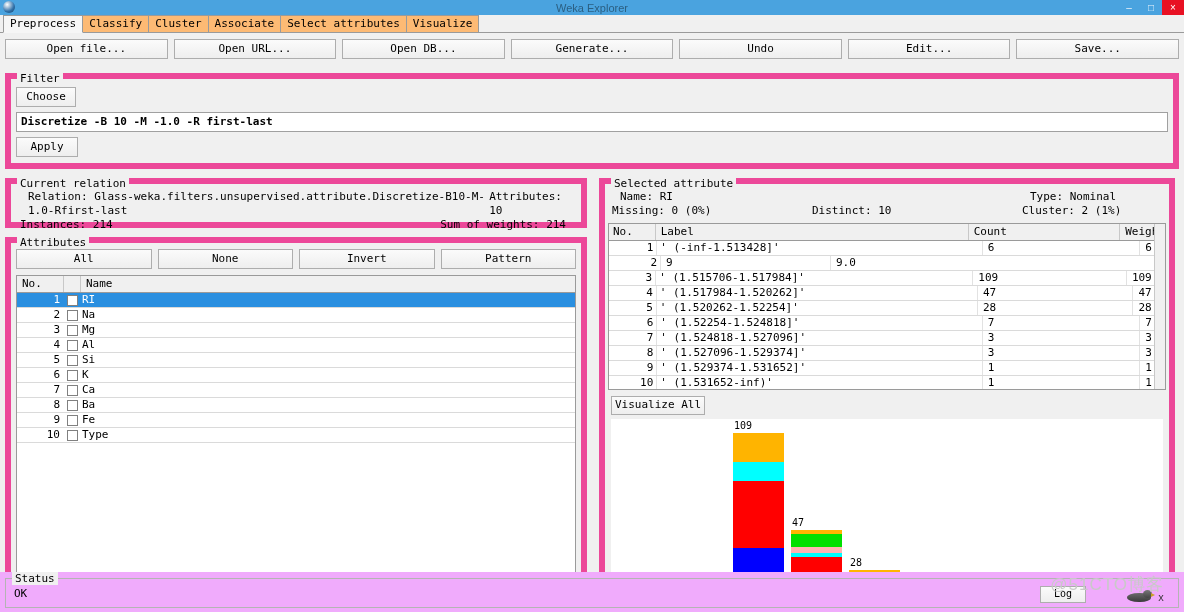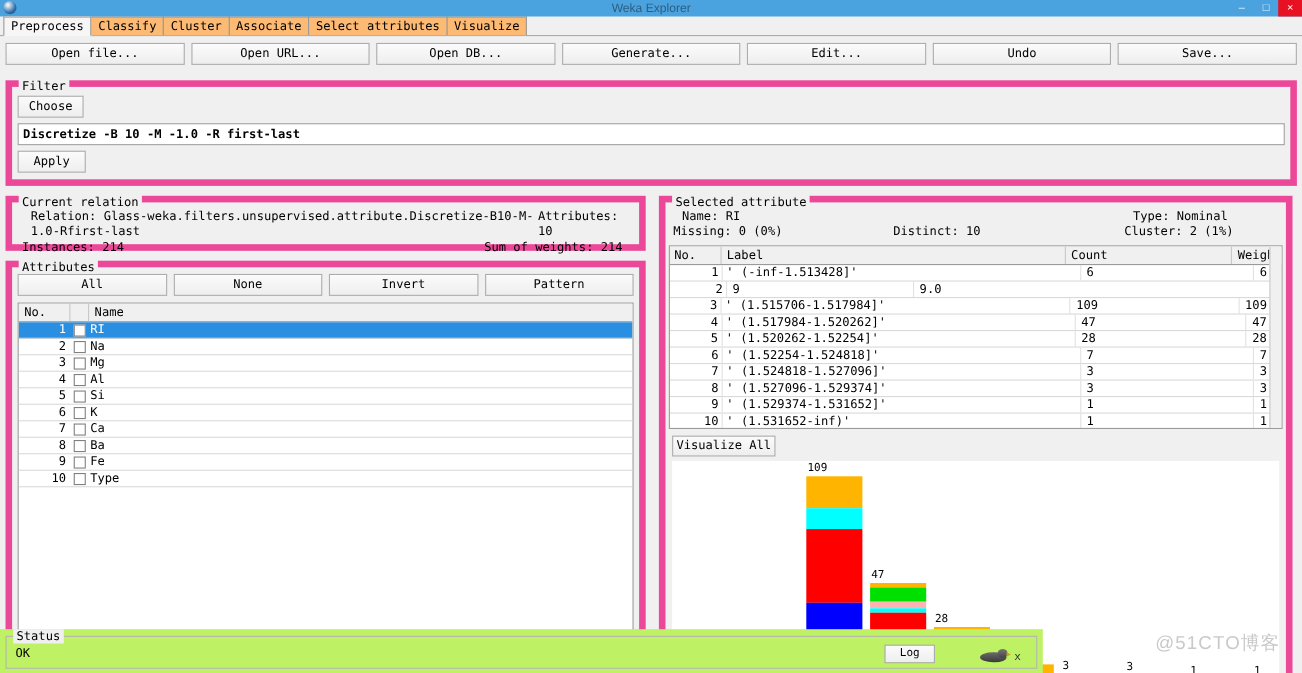--- a/index.html
+++ b/index.html
@@ -101,21 +101,21 @@
   .vizall{width:92px;height:17px;line-height:16px;text-align:center;font-size:11px;
     background:linear-gradient(#fbfbfb,#eeeeee);border:1px solid #adadad;}
   
   .histo{margin:4px 3px 0 3px;height:212px;background:#fff;position:relative;}
   .bar{position:absolute;bottom:10px;width:51px;display:flex;flex-direction:column-reverse;}
   .bar .seg{width:100%;}
   .bar .cnt{position:absolute;top:-13px;left:1px;font-size:10px;color:#000;
     font-family:"DejaVu Sans Mono",monospace;}
   .axis{position:absolute;left:0;right:0;bottom:0;height:10px;background:#eeeeee;border-top:1px solid #b9b9b9;}
   
-  .statusbar{position:absolute;left:0;bottom:0;width:948px;height:40px;background:#bef264;}
+  .statusbar{position:absolute;left:0;bottom:0;width:1184px;height:40px;background:#f0abfc;}
   .statusgrp{border:1px solid #b4b4b4;margin:6px 5px 0 5px;height:28px;position:relative;}
   .statusgrp .legend{position:absolute;top:-7px;left:6px;background:#f0f0f0;padding:0 3px;font-size:11px;}
   .statustext{padding:8px 0 0 8px;font-size:11px;}
   .logbtn{position:absolute;right:92px;bottom:4px;width:44px;height:15px;line-height:14px;
     text-align:center;font-size:10px;background:linear-gradient(#fbfbfb,#eeeeee);border:1px solid #adadad;}
   .birdwrap{position:absolute;right:14px;bottom:2px;display:flex;align-items:center;gap:3px;}
   .bird{width:30px;height:16px;position:relative;}
   .bird .body{position:absolute;left:2px;top:4px;width:24px;height:9px;border-radius:50% 45% 45% 50%;
     background:linear-gradient(#6a6a6a,#3a3a3a);}
   .bird .head{position:absolute;left:18px;top:1px;width:9px;height:8px;border-radius:50%;
@@ -147,22 +147,22 @@
     <div class="tab">Associate</div>
     <div class="tab">Select attributes</div>
     <div class="tab">Visualize</div>
   </div>
 
 <div class="btnrow" id="toolbar">
     <div class="btn">Open file...</div>
     <div class="btn">Open URL...</div>
     <div class="btn">Open DB...</div>
     <div class="btn">Generate...</div>
+    <div class="btn">Undo</div>
     <div class="btn">Edit...</div>
-    <div class="btn">Undo</div>
     <div class="btn">Save...</div>
   </div>
 
 <div class="group filterbox">
   <div class="legend">Filter</div>
   <div class="filterline">
     <div class="choose">Choose</div>
     <div class="filtertext">Discretize -B 10 -M -1.0 -R first-last</div>
     <div class="apply">Apply</div>
   </div>

